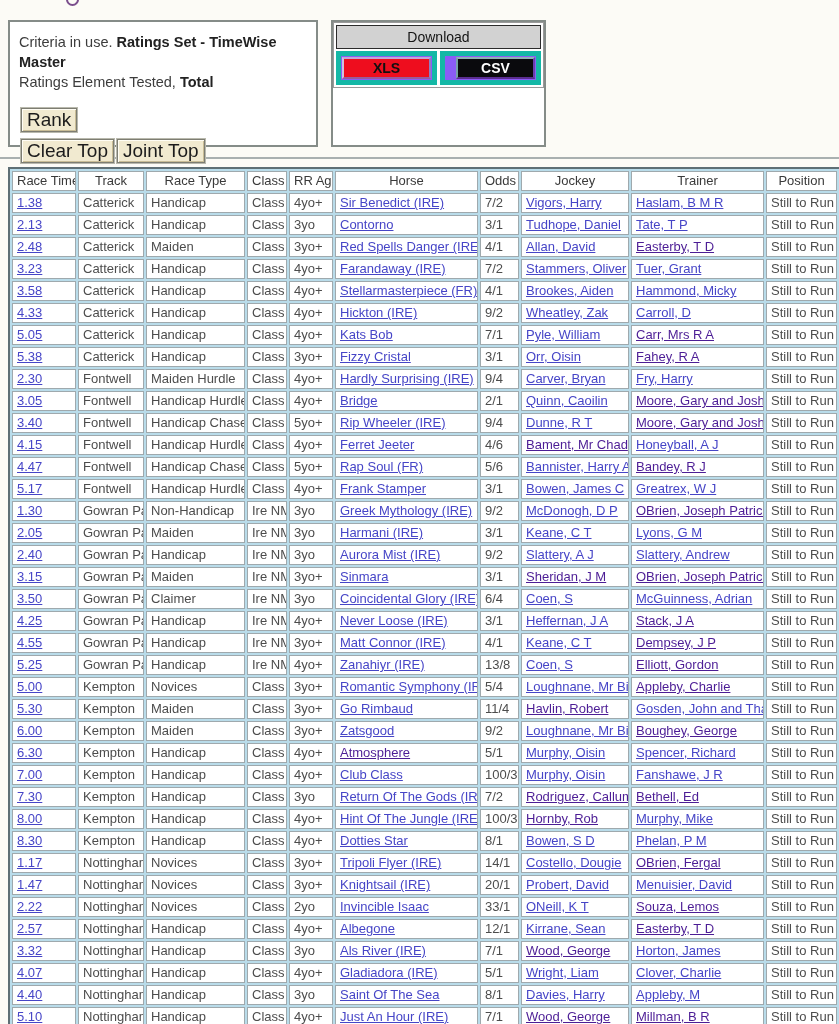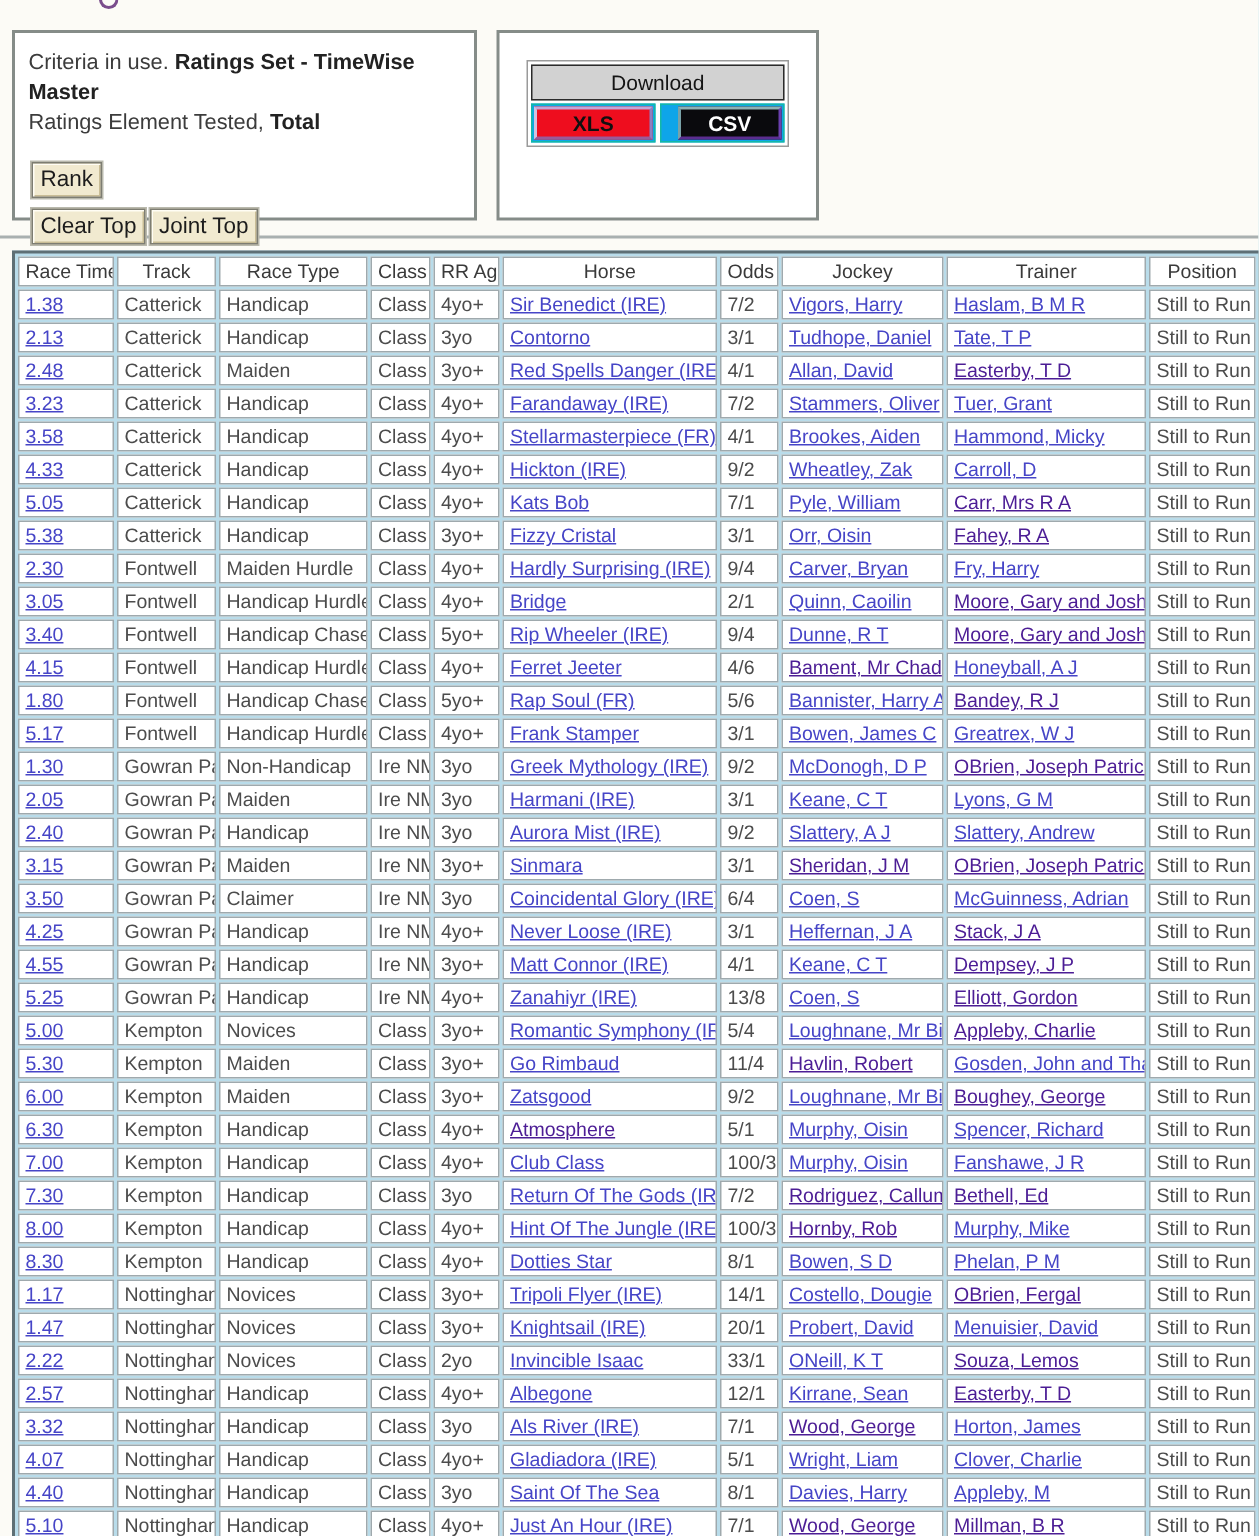--- a/index.html
+++ b/index.html
@@ -3,31 +3,31 @@
 <meta charset="utf-8">
 <style>
   html,body{margin:0;padding:0;background:#fcfbf6;width:839px;height:1024px;overflow:hidden;
     font-family:"Liberation Sans","DejaVu Sans",sans-serif;-webkit-font-smoothing:antialiased;}
   .top-fragment{position:absolute;top:-2px;left:66px;width:9px;height:6px;
     border:2px solid #7a4d8c;border-top:none;border-radius:0 0 9px 9px;}
   .top-section{display:flex;align-items:stretch;margin:20px 8px 0 8px;height:127px;gap:13px;}
   .panel{border:2px solid #858c88;background:#ffffff;box-sizing:border-box;}
   .criteria-panel{width:310px;padding:10px 9px 6px 9px;font-size:14.5px;color:#3c3c3c;line-height:20px;position:relative;}
   .criteria-panel b{color:#222;}
-  .btn{display:inline-block;font-size:15px;color:#1c1c1c;background:#f1ead0;
+  .btn{display:inline-block;font-size:19px;color:#1c1c1c;background:#f1ead0;
     border:1px solid #7d7d72;box-shadow:inset 1px 1px 0 #fffdf4,inset -1px -1px 0 #c9bd96,0 0 0 1px #b9b9ad;
     padding:3px 5px 4px 5px;cursor:pointer;line-height:15px;}
   .btn-row1{margin-top:16px;margin-left:2px;}
   .btn-row2{margin-top:7px;margin-left:2px;display:flex;gap:3px;}
-  .download-panel{width:215px;padding:18px;}
+  .download-panel{width:215px;padding:0;}
   .dl-table{width:100%;box-sizing:border-box;border:1px solid #9a9a9a;padding:1px;}
   .dl-header{border:1px solid #2b2b2b;background:#d2d2d2;color:#141414;text-align:center;
     font-size:14px;padding:3px 0;margin:1px;}
   .dl-btnrow{display:flex;gap:3px;margin:2px 1px 1px 1px;}
-  .dl-cell{flex:1;border:1px solid #14b8a6;padding:1px;background:#0ea5e9;}
+  .dl-cell{flex:1;border:5px solid #14b8a6;padding:1px;background:#8b5cf6;}
   .dl-btn{height:18px;display:flex;align-items:center;justify-content:center;
     font-size:14px;font-weight:bold;cursor:pointer;border:2px solid #9d8cc9;}
   .dl-btn.xls{background:#ee0d1e;color:#101010;border-color:#c2a6d8 #8f7fc0 #9a5a9a #cfc2e2;}
   .dl-btn.csv{background:#0a0a0d;color:#ffffff;border-color:#8fb0b4 #6a3fae #5b2d8f #79a2a8;margin-left:10px;}
   hr.sep{border:none;border-top:2px solid #a9b0b0;margin:10px 0 0 0;}
   .main-table{margin:8px 0 0 8px;border-collapse:separate;border-spacing:2px;
     background:#b9dcea;border:2px solid #5e6f75;table-layout:fixed;width:823px;}
   .main-table th,.main-table td{background:#ffffff;border:1px solid #9fa9ad;
     font-size:13px;color:#4c4c4c;padding:1px 4px 2px 4px;height:16px;overflow:hidden;
     white-space:nowrap;box-sizing:border-box;}
@@ -237,21 +237,21 @@
         <td>Handicap Hurdle</td>
         <td>Class 4</td>
         <td>4yo+</td>
         <td><a class="lnk">Ferret Jeeter</a></td>
         <td>4/6</td>
         <td><a class="lnk visited">Bament, Mr Chad</a></td>
         <td><a class="lnk">Honeyball, A J</a></td>
         <td>Still to Run</td>
       </tr>
       <tr>
-        <td><a class="lnk">1.80</a></td>
+        <td><a class="lnk">4.47</a></td>
         <td>Fontwell</td>
         <td>Handicap Chase</td>
         <td>Class 5</td>
         <td>5yo+</td>
         <td><a class="lnk">Rap Soul (FR)</a></td>
         <td>5/6</td>
         <td><a class="lnk">Bannister, Harry A A</a></td>
         <td><a class="lnk visited">Bandey, R J</a></td>
         <td>Still to Run</td>
       </tr>

